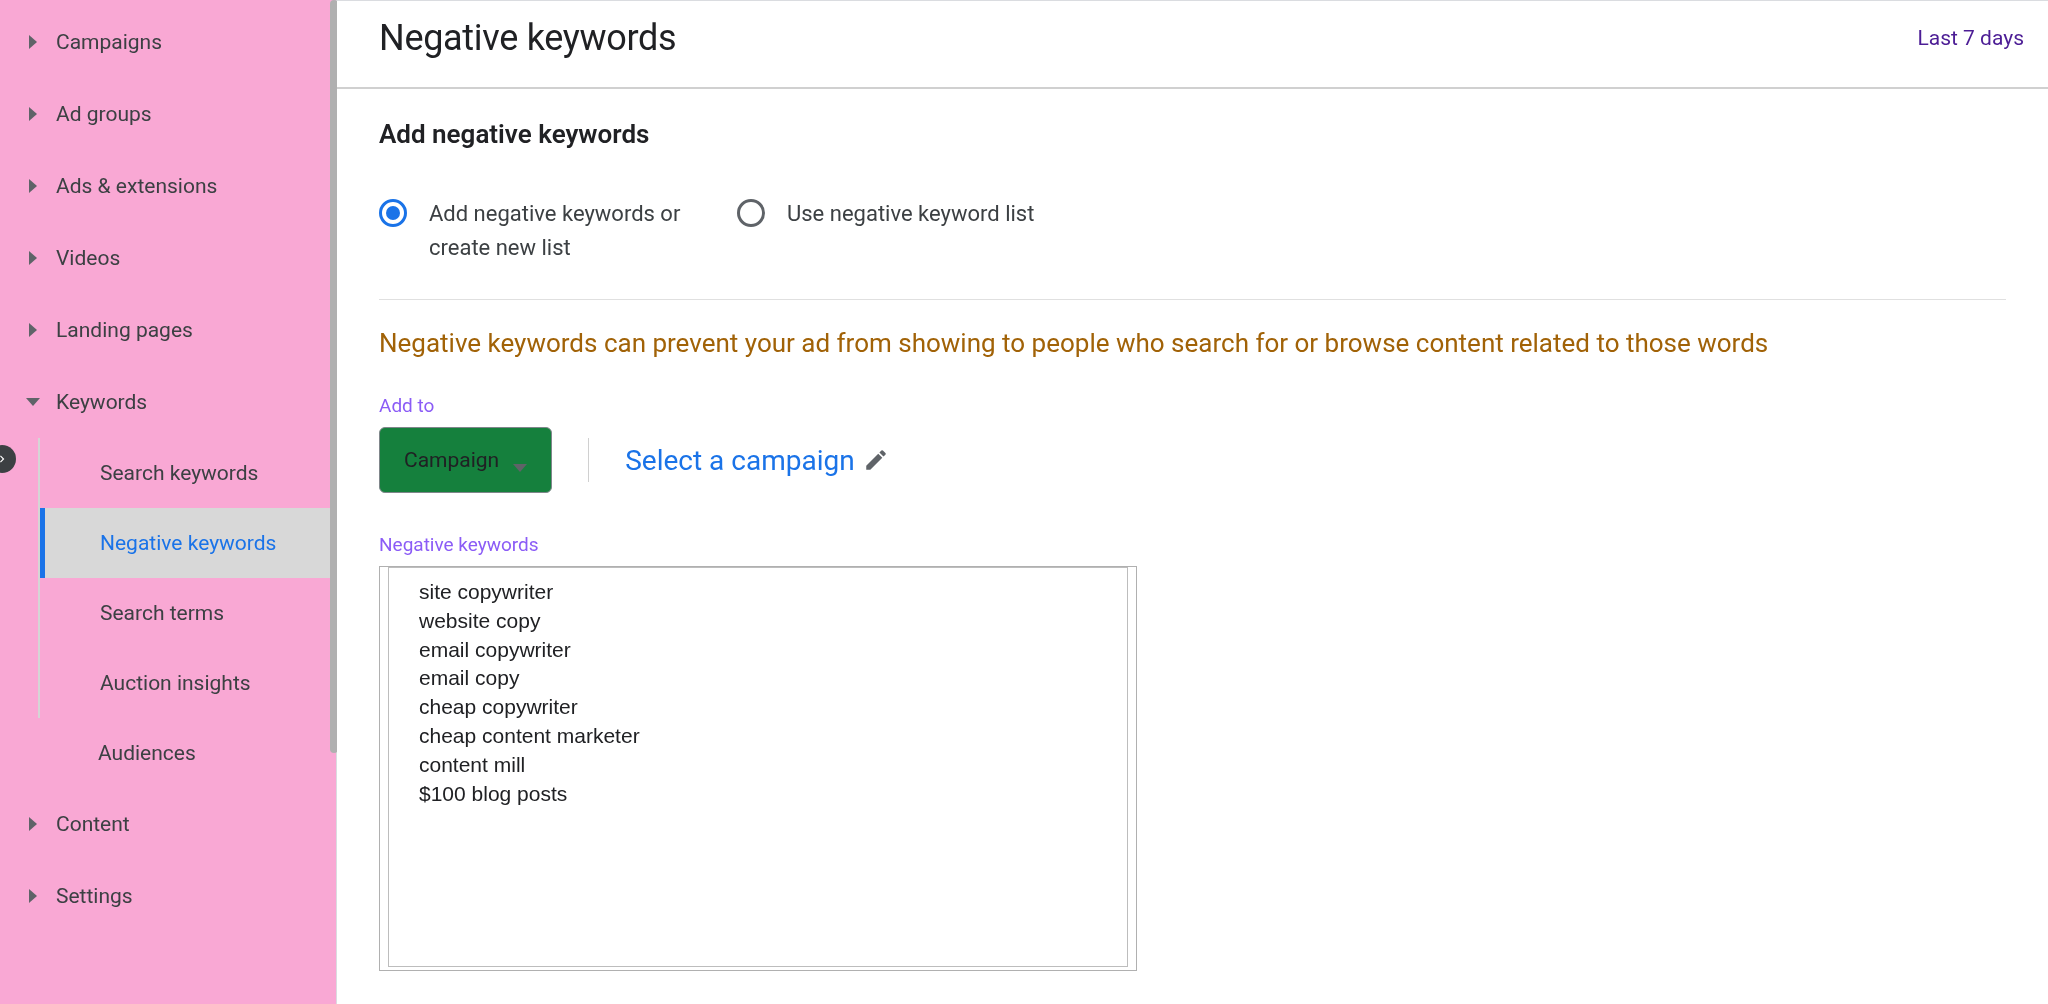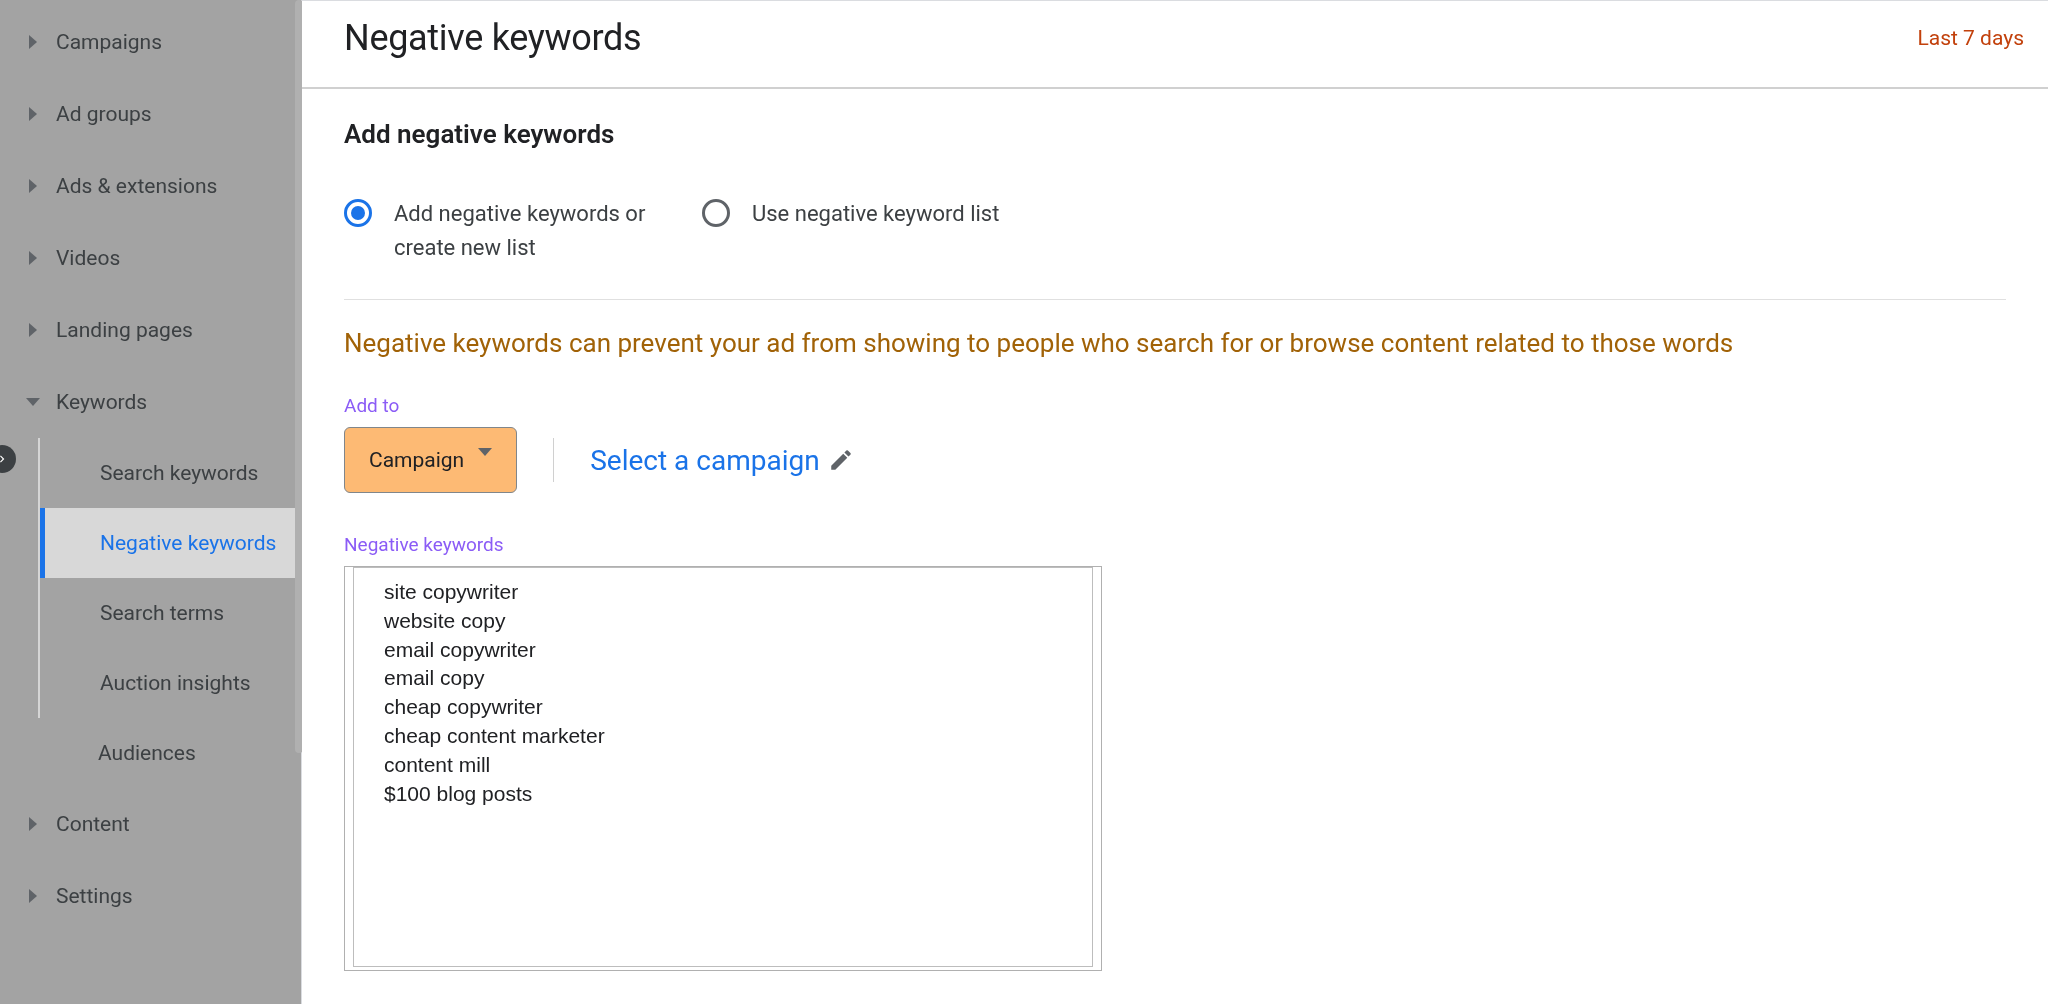--- a/index.html
+++ b/index.html
@@ -14,22 +14,22 @@
       font-size: 14px;
       width: 2048px;
       height: 1004px;
       overflow: hidden;
     }
     .container {
       display: flex;
       height: 100%;
     }
     .sidebar {
-      width: 302px;
-      background: #a3a3a3;
+      width: 337px;
+      background: #f9a8d4;
       border-right: 1px solid #dadce0;
       padding-top: 6px;
       position: relative;
     }
     .sidebar-scroll-pill {
       position: absolute;
       right: -2px;
       top: 0;
       width: 8px;
       height: 75%;
@@ -107,21 +107,21 @@
       border-bottom: 2px solid #d0d0d0;
     }
     .page-title {
       font-size: 36px;
       font-weight: 400;
       color: #202124;
       letter-spacing: -0.3px;
     }
     .date-label {
       font-size: 21px;
-      color: #c2410c;
+      color: #4c1d95;
     }
     .content {
       padding: 30px 42px 0 42px;
     }
     .section-title {
       font-size: 26px;
       font-weight: 600;
       color: #202124;
       margin-bottom: 48px;
     }
@@ -182,26 +182,26 @@
     .add-to-row {
       display: flex;
       align-items: center;
       gap: 36px;
     }
     .select-box {
       border: 1px solid #80868b;
       border-radius: 6px;
       padding: 20px 24px;
       display: flex;
-      align-items: flex-start;
+      align-items: flex-end;
       gap: 14px;
       cursor: pointer;
       font-size: 21px;
       color: #202124;
-      background: #fdba74;
+      background: #15803d;
     }
     .select-box .tri-down {
       width: 0;
       height: 0;
       border-left: 7px solid transparent;
       border-right: 7px solid transparent;
       border-top: 8px solid #5f6368;
     }
     .vsep {
       width: 1px;

